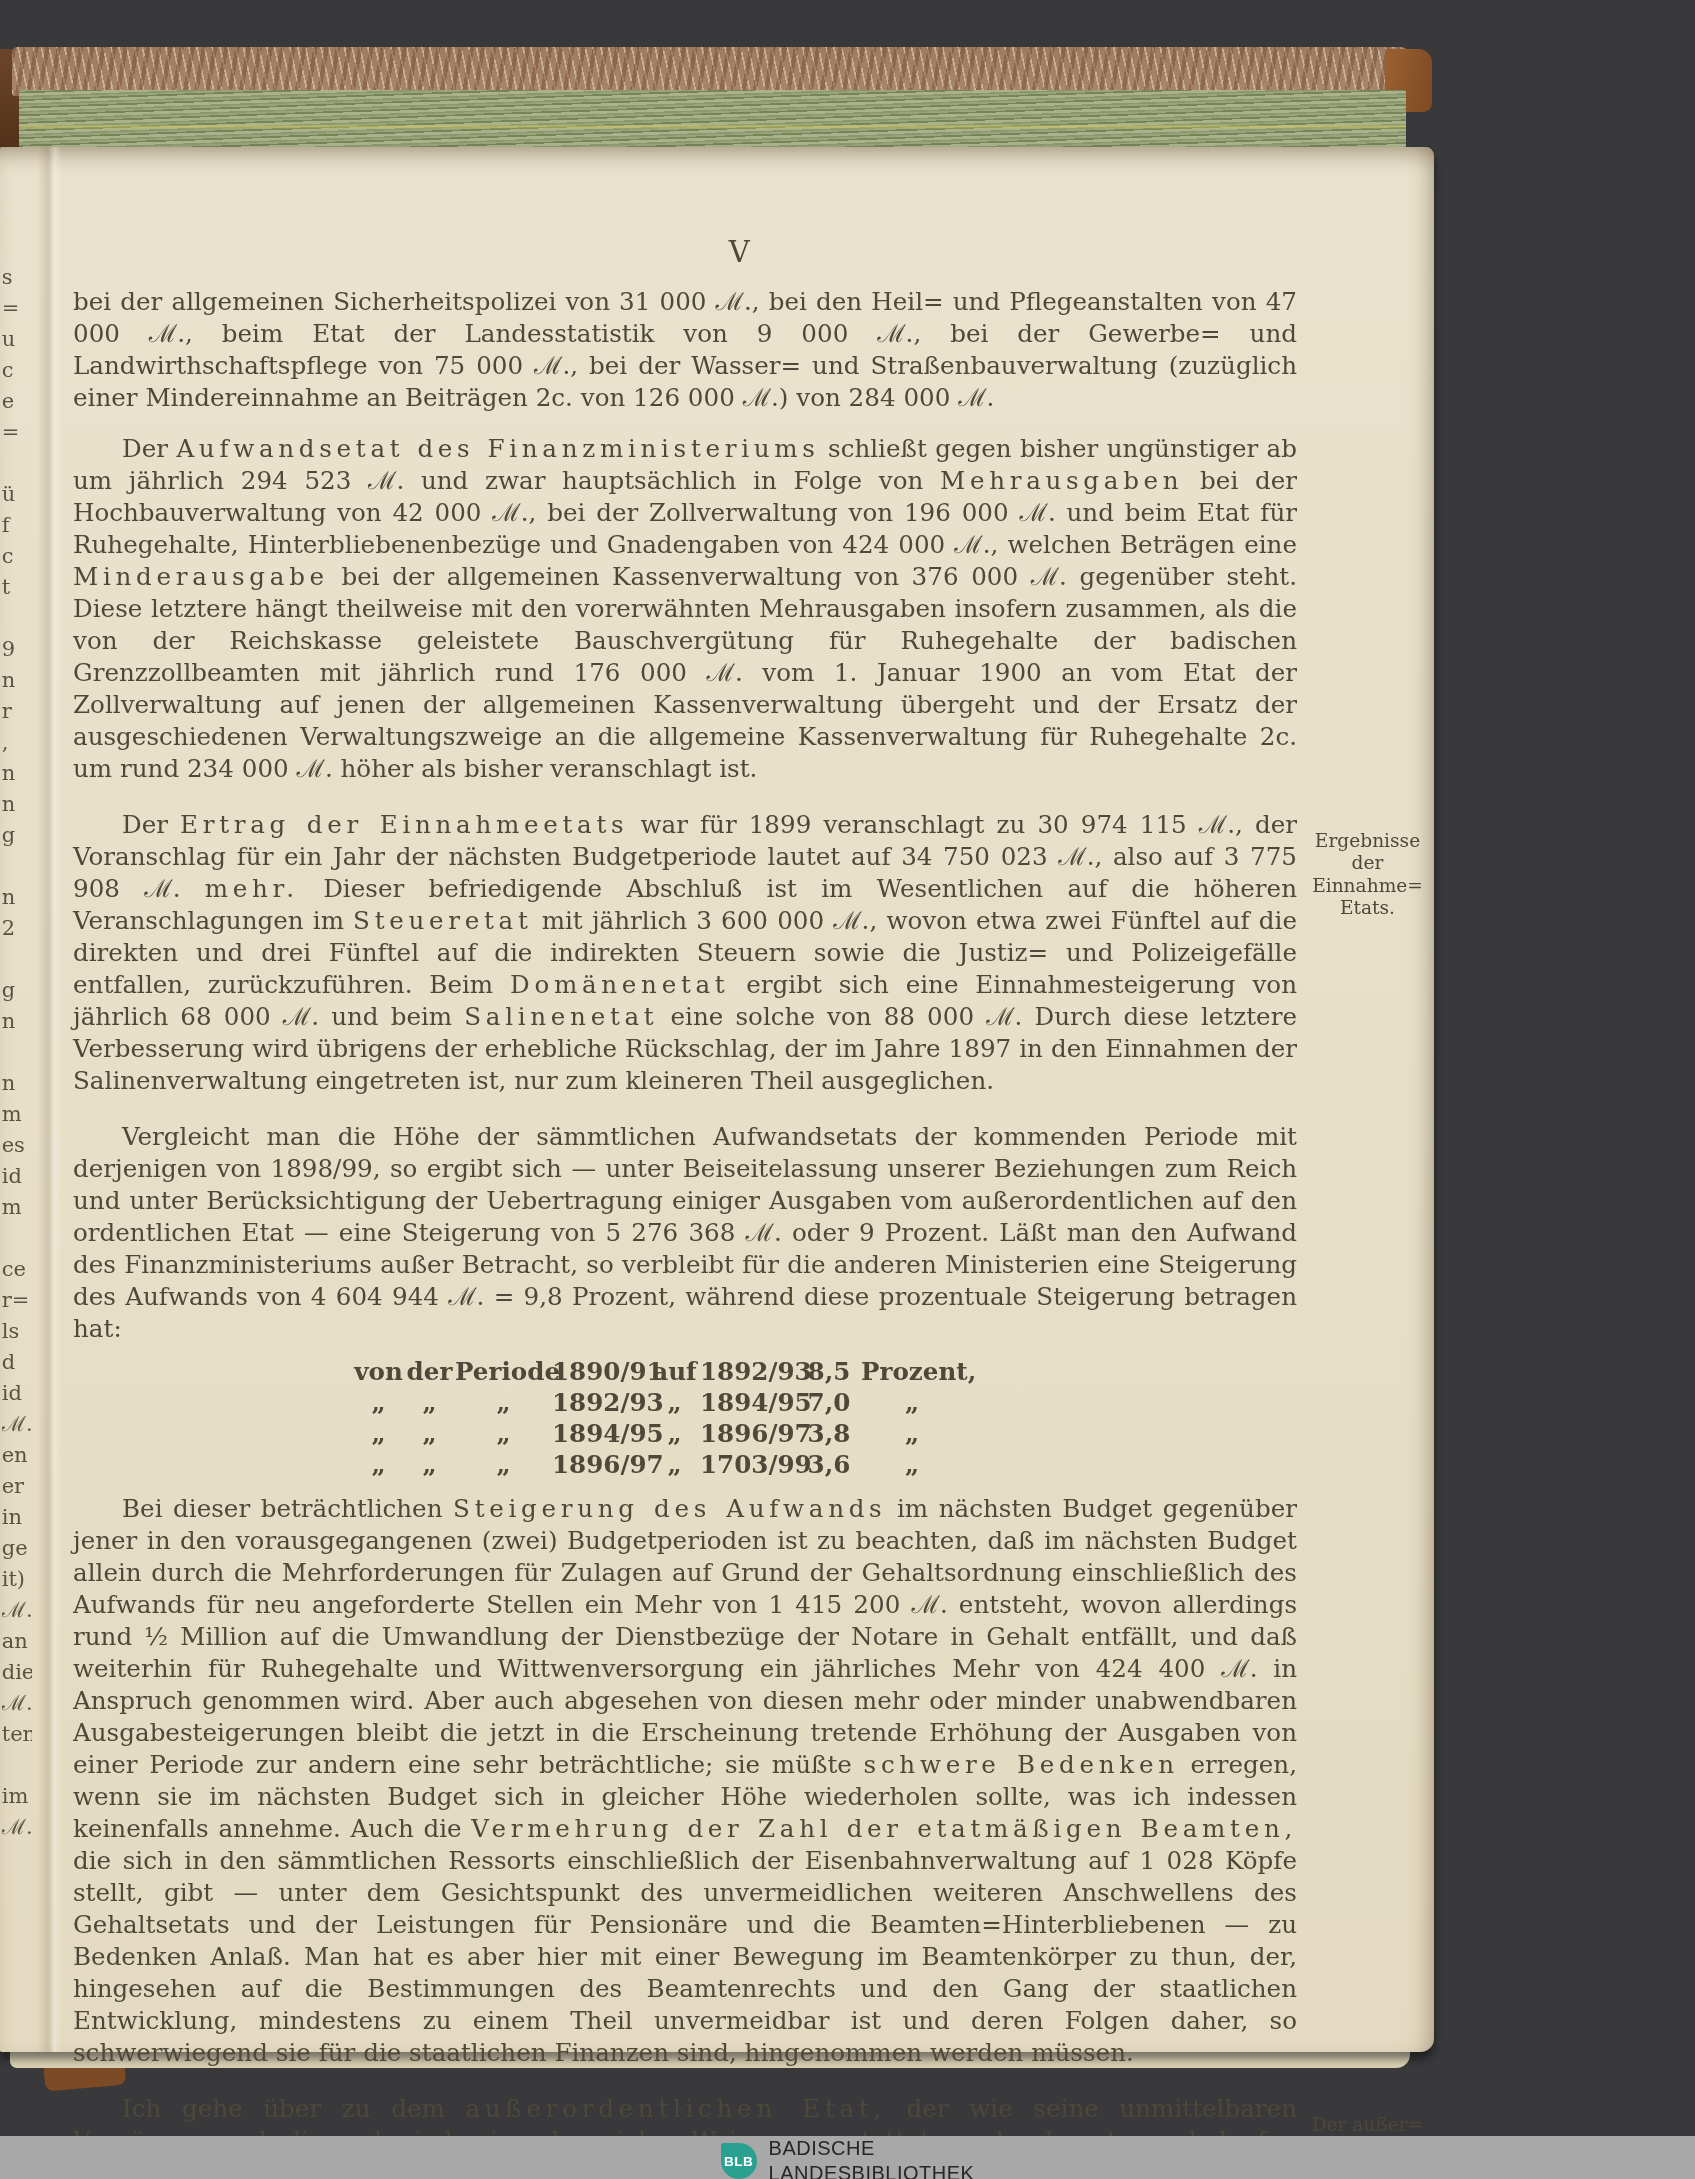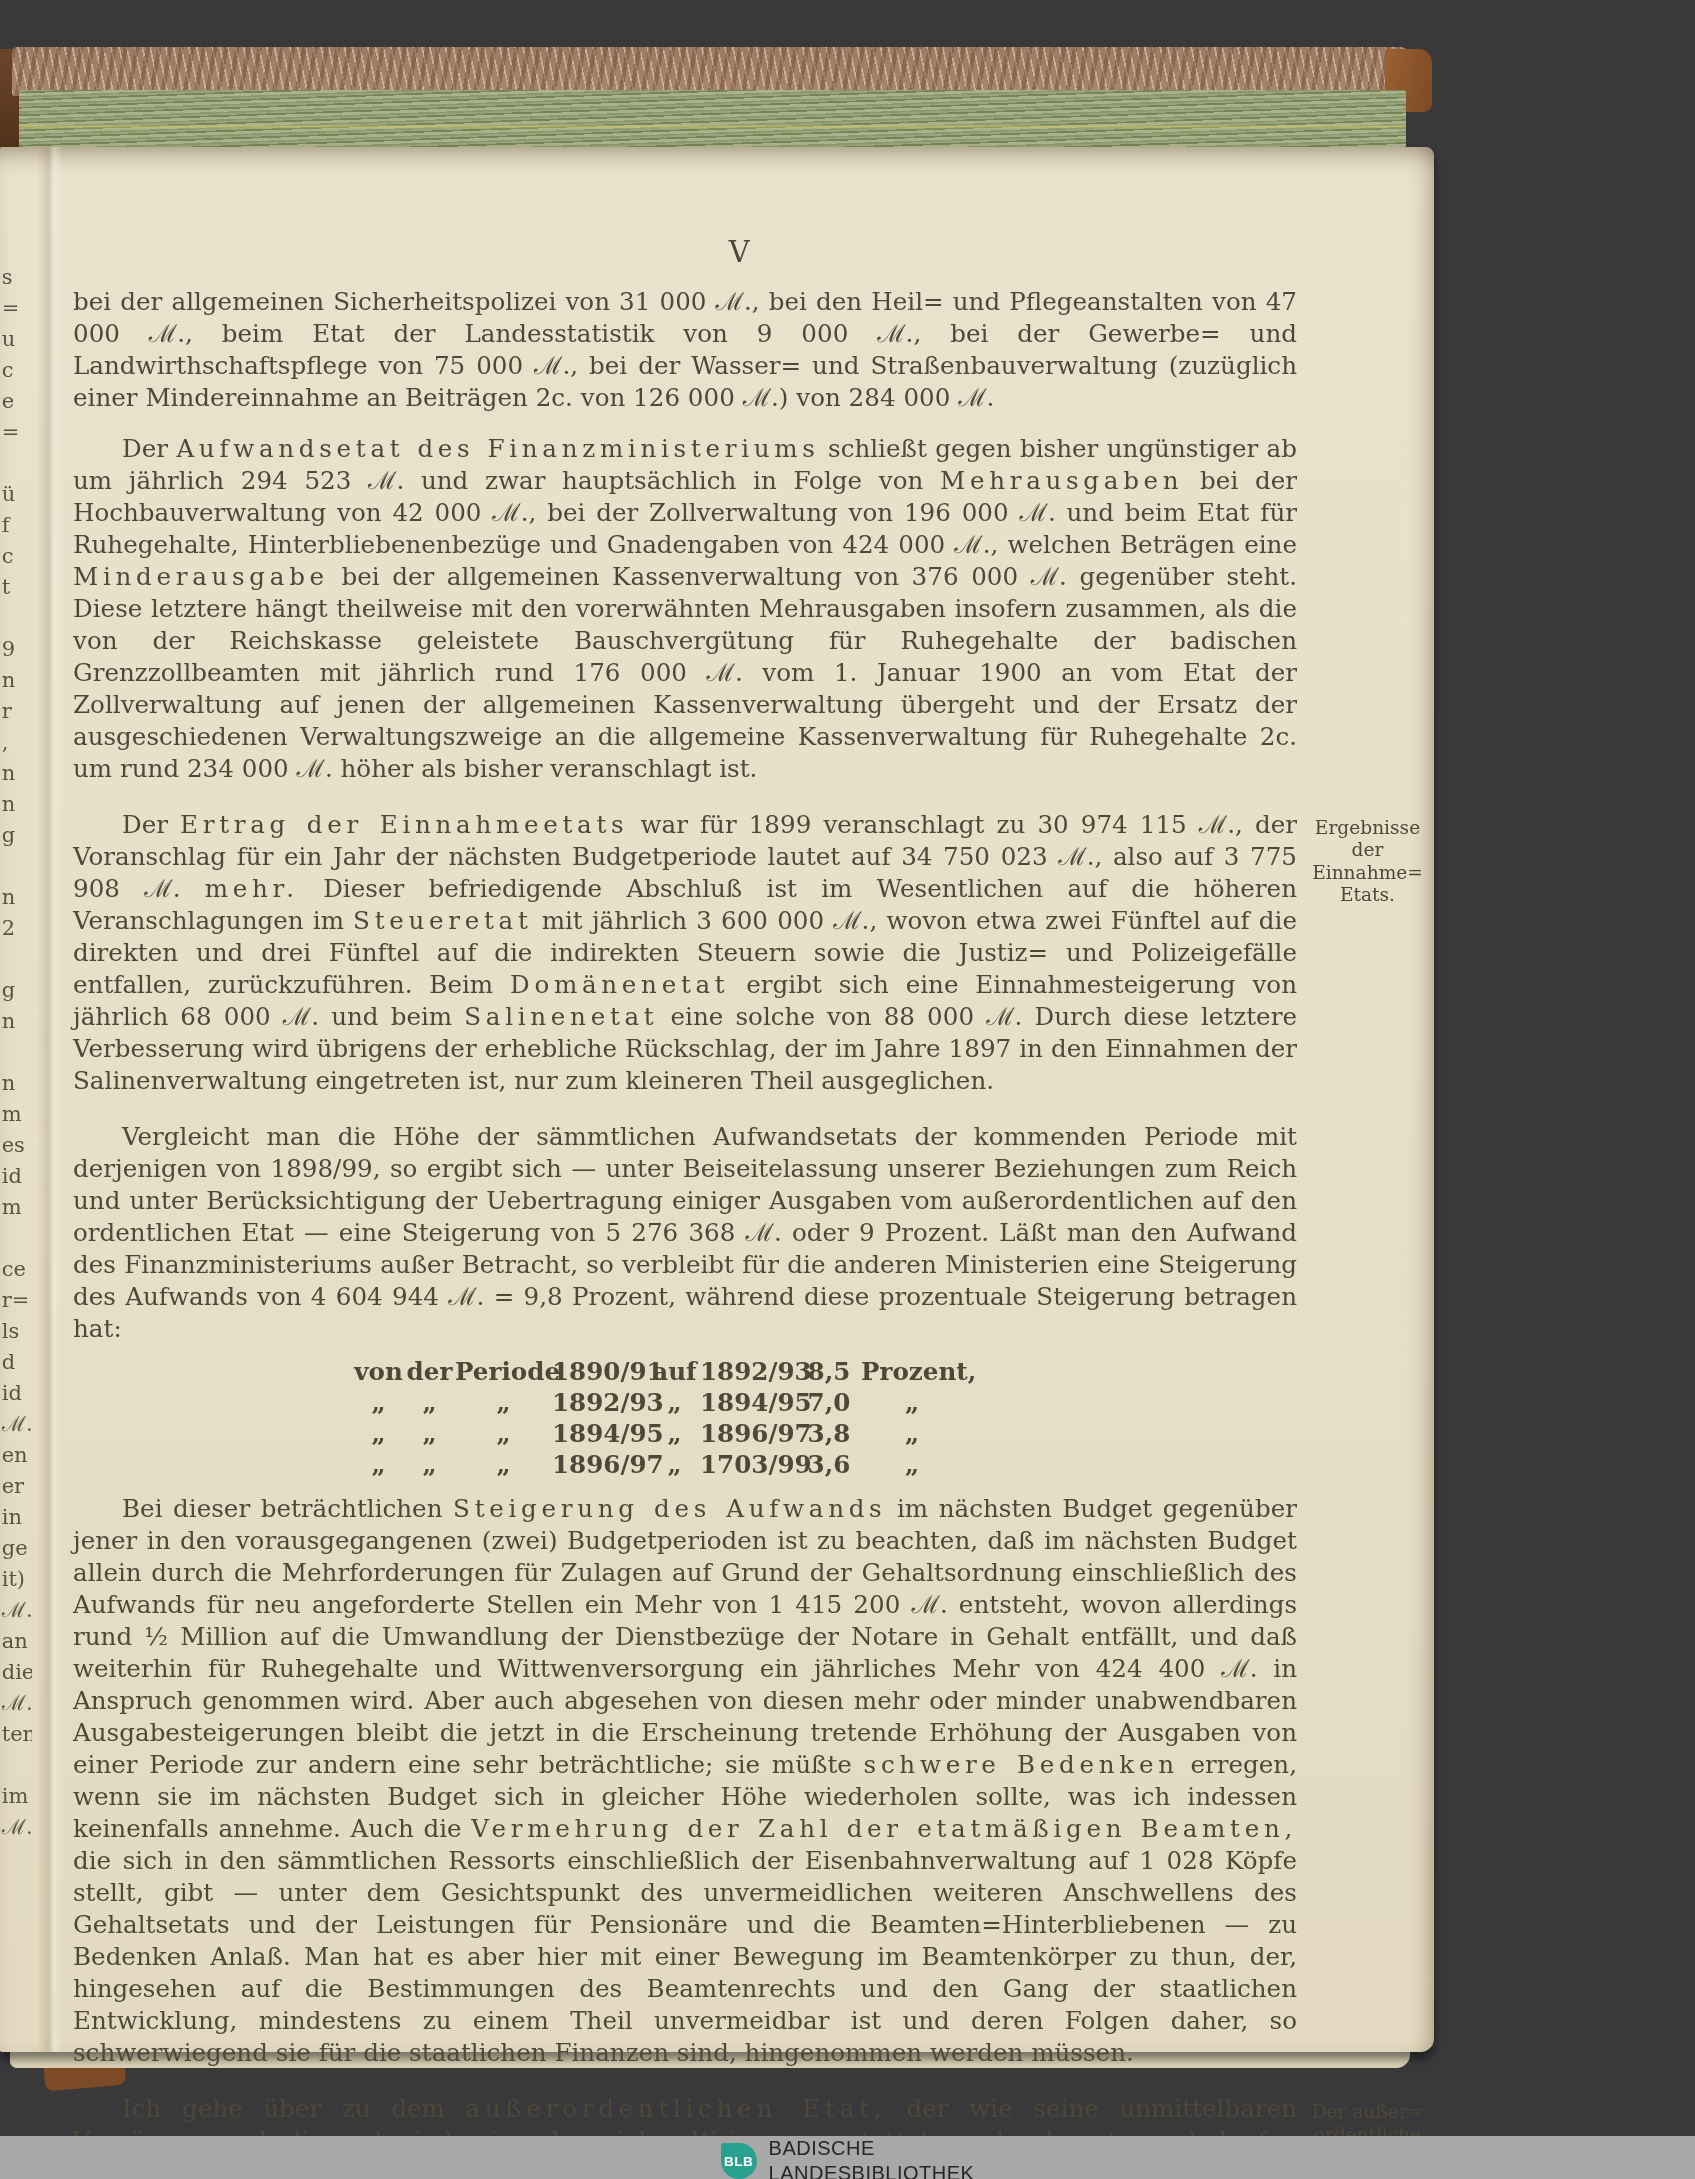--- a/index.html
+++ b/index.html
@@ -45,21 +45,21 @@
   
   .content{position:absolute;left:73px;top:88px;width:1224px;color:#4e4839;}
   .page-num{text-align:center;text-indent:110px;font-size:29px;letter-spacing:1.7px;
     margin:0 0 17px 0;}
   .para{margin:3px 0 11px;font-size:24.6px;line-height:32px;text-align:justify;
     text-indent:49px;position:relative;}
   .para.first{text-indent:0;}
   .mt-md{margin-top:18.6px;}
   .mt-lg{margin-top:24px;}
   .sp{letter-spacing:4.7px;}
-  .mnote{position:absolute;right:-134px;top:8px;width:127px;font-size:18.6px;
+  .mnote{position:absolute;right:-134px;top:21px;width:127px;font-size:18.6px;
     line-height:22.5px;text-align:center;text-indent:0;white-space:pre-line;
     letter-spacing:0;}
   .pct{margin:3.4px 0 13.6px 280px;font-size:24.6px;line-height:31px;}
   .trow{display:grid;grid-template-columns:51px 51px 97px 97px 51px 97px 64px 102px;}
   .trow span{text-align:center;font-weight:bold;}
 
   
   .footer{position:absolute;left:0;bottom:0;width:1695px;height:44px;background:#a8a8a8;
     display:flex;align-items:center;justify-content:space-between;
     padding:0 20.3px;box-sizing:border-box;font-family:"Liberation Sans", sans-serif;flex-direction:column;}

